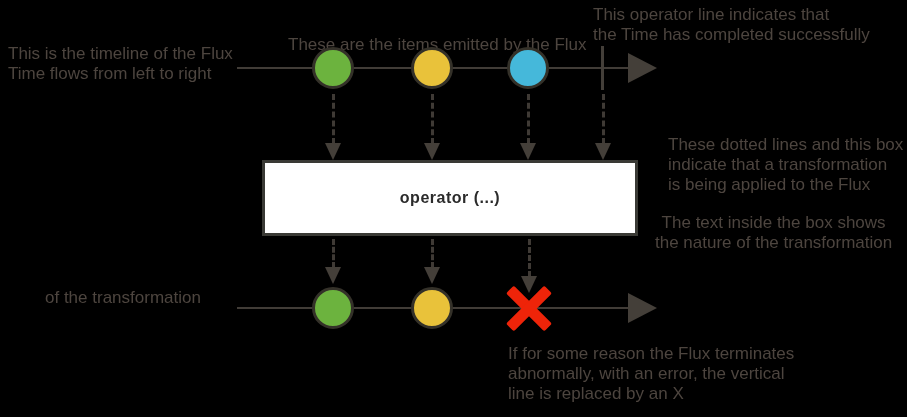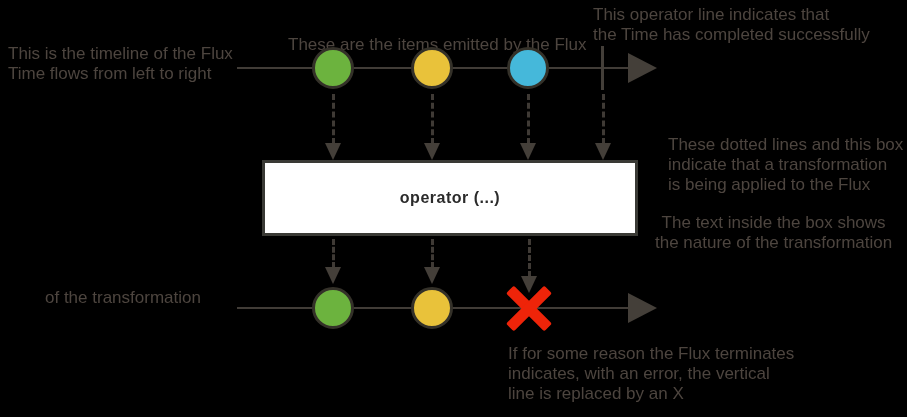--- a/index.html
+++ b/index.html
@@ -180,17 +180,17 @@
   <div class="marble m1b" style="background-color: rgb(108, 179, 62);"></div>
   <div class="marble m2b" style="background-color: rgb(233, 194, 58);"></div>
 
   <div class="error-x">
     <div class="bar b1" style="background-color: rgb(238, 36, 9);"></div>
     <div class="bar b2" style="background-color: rgb(238, 36, 9);"></div>
   </div>
 
   <div class="note n-error">
     <span>If for some reason the Flux terminates</span>
-    <span>indicates, with an error, the vertical</span>
+    <span>abnormally, with an error, the vertical</span>
     <span>line is replaced by an X</span>
   </div>
 
 </div>
 
 </body></html>

